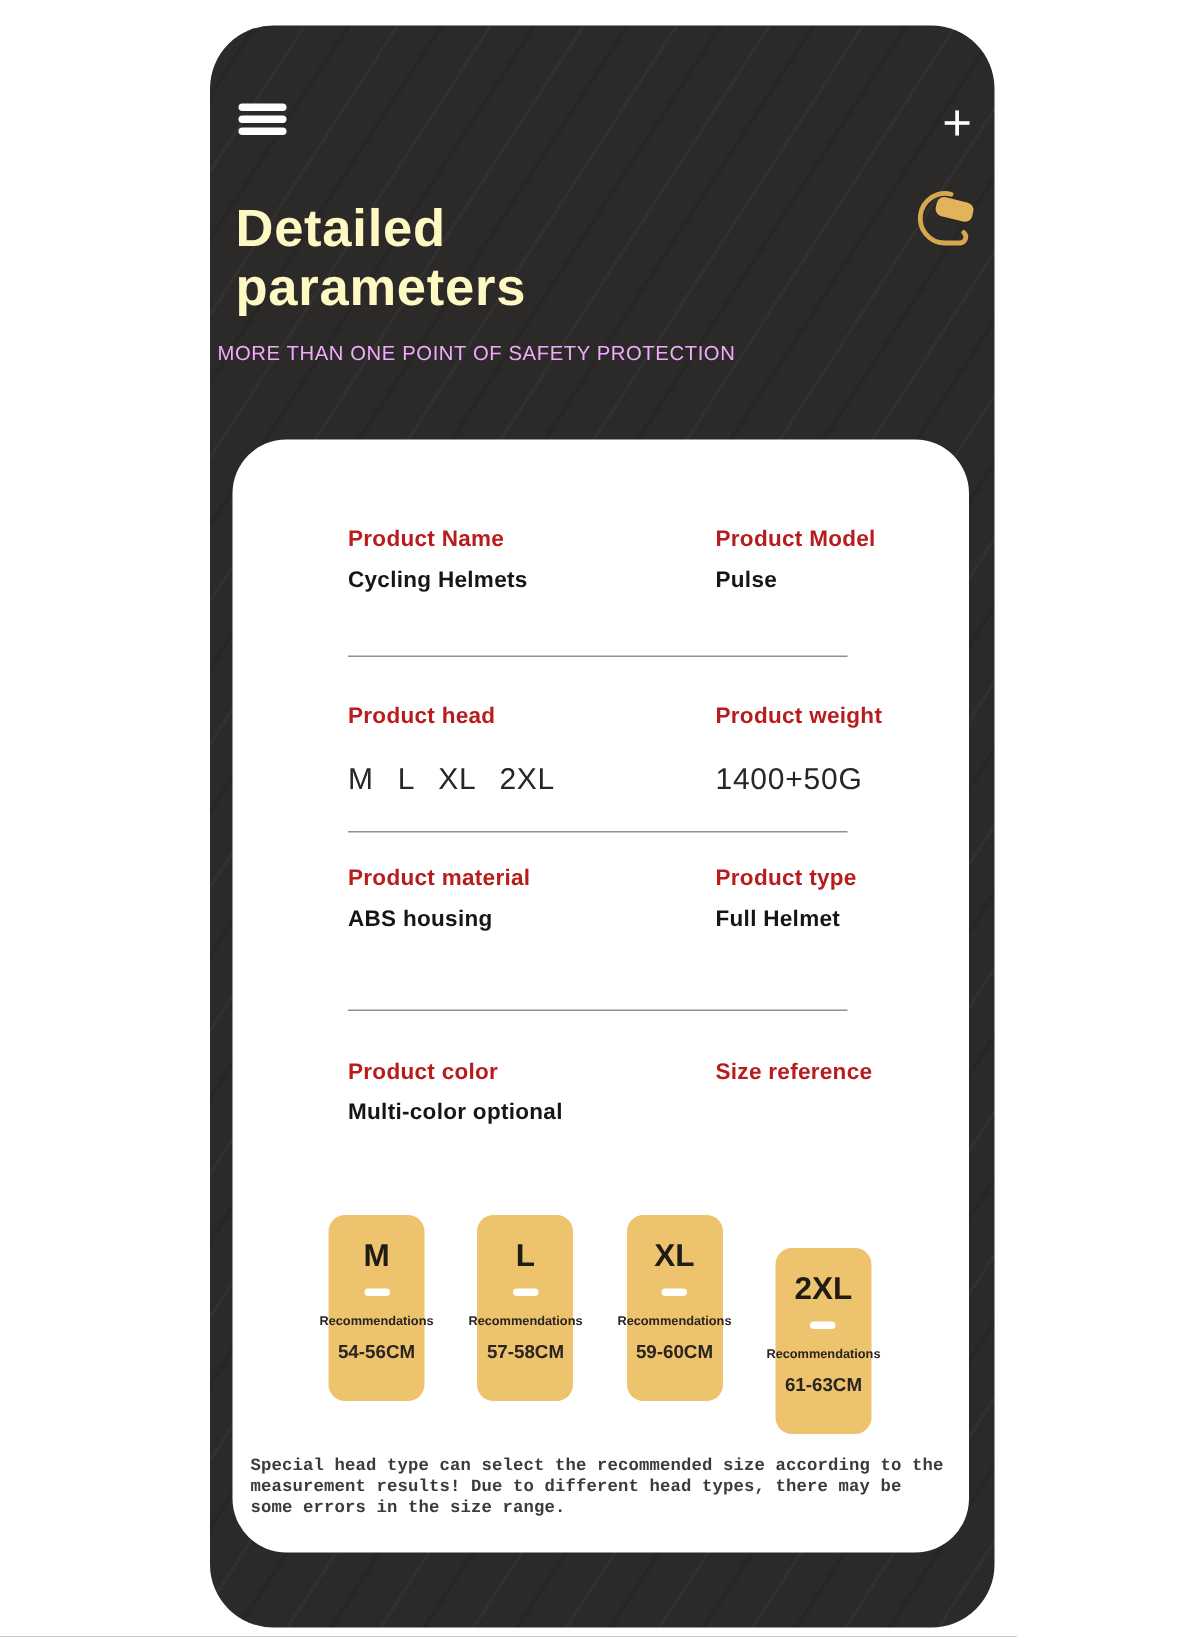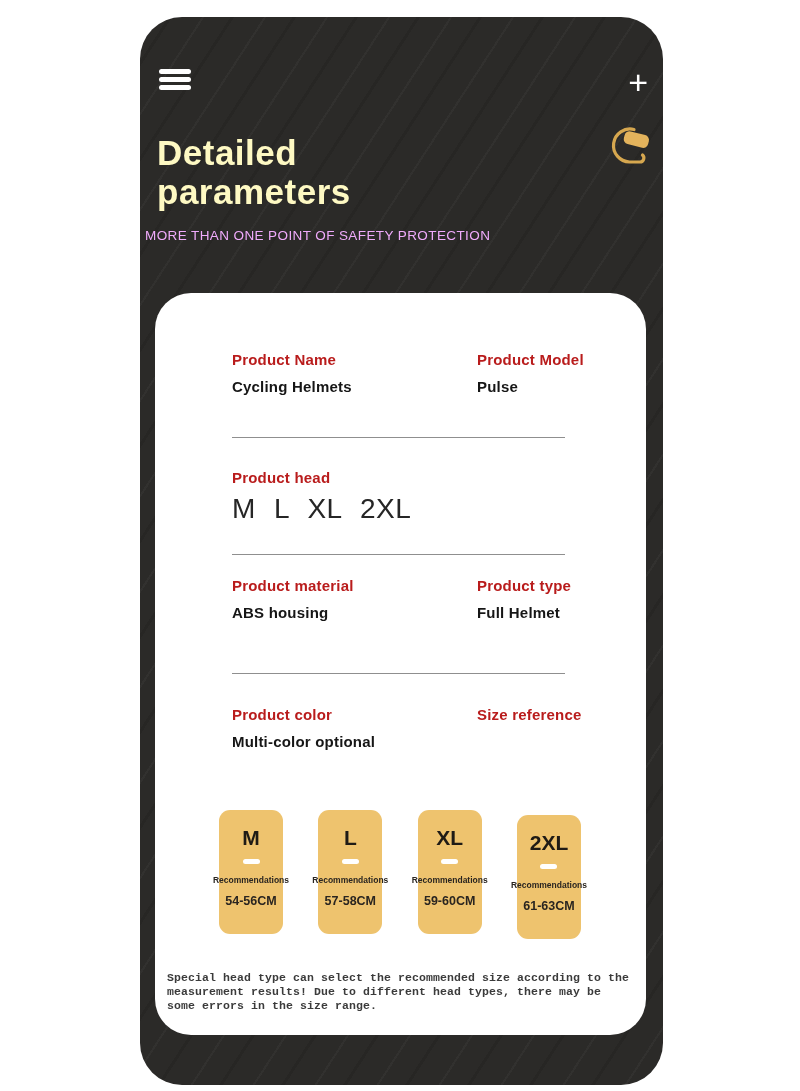--- a/index.html
+++ b/index.html
@@ -31,31 +31,31 @@
 
   
   .card { position:absolute; left:15px; top:276px; width:491px; height:742px;
           background:#ffffff; border-radius:36px; z-index:2; }
   .section { position:absolute; left:77px; width:395px; display:flex; }
   .s1 { top:58px; } .s2 { top:176px; } .s3 { top:284px; } .s4 { top:413px; }
   .field { width:245px; }
   .field.right { width:150px; }
   .label { font-size:15px; font-weight:bold; color:#b91c1c; letter-spacing:0.2px; }
   .value { margin-top:10px; font-size:15px; font-weight:bold; color:#161616; letter-spacing:0.2px; }
-  .value.big { margin-top:7px; font-size:28px; font-weight:400; color:#262626;
+  .value.big { margin-top:23px; font-size:20px; font-weight:400; color:#262626;
                word-spacing:10px; letter-spacing:0.5px; }
   .divider { position:absolute; left:77px; width:333px; height:1px; background:#8f8f8f; }
   .d1 { top:144px; } .d2 { top:261px; } .d3 { top:380px; }
 
   
   .sizes { position:absolute; left:64px; top:517px; width:362px;
            display:flex; justify-content:space-between; }
   .size-card { width:64px; height:124px; background:#eec36e; border-radius:11px;
                text-align:center; position:relative; }
-  .size-card.shift { margin-top:5px; }
+  .size-card.shift { margin-top:22px; }
   .size-letter { padding-top:16px; font-size:21px; font-weight:bold; color:#1f1b15; }
   .size-dash { width:17px; height:4.5px; background:#ffffff; border-radius:2.5px; margin:9px auto 0; }
   .size-note { margin:11px -10px 0; font-size:8.5px; font-weight:bold; color:#2a2520; white-space:nowrap; }
   .size-range { margin-top:9px; font-size:12.5px; font-weight:bold; color:#2a2520; }
 
   
   .footnote { position:absolute; left:12px; top:678px; width:466px; font-size:11.5px;
               font-weight:bold; color:#3b3b3b; line-height:14px; letter-spacing:0.1px;font-family:Liberation Mono, monospace; }
 </style>
 </head>
@@ -101,20 +101,24 @@
         <div class="value">Pulse</div>
       </div>
     </div>
     <div class="divider d1"></div>
 
     <div class="section s2">
       <div class="field">
         <div class="label">Product head</div>
         <div class="value big">M L XL 2XL</div>
       </div>
+      <div class="field right">
+        <div class="label">Product weight</div>
+        <div class="value big">1400+50G</div>
+      </div>
     </div>
     <div class="divider d2"></div>
 
     <div class="section s3">
       <div class="field">
         <div class="label">Product material</div>
         <div class="value">ABS housing</div>
       </div>
       <div class="field right">
         <div class="label">Product type</div>

